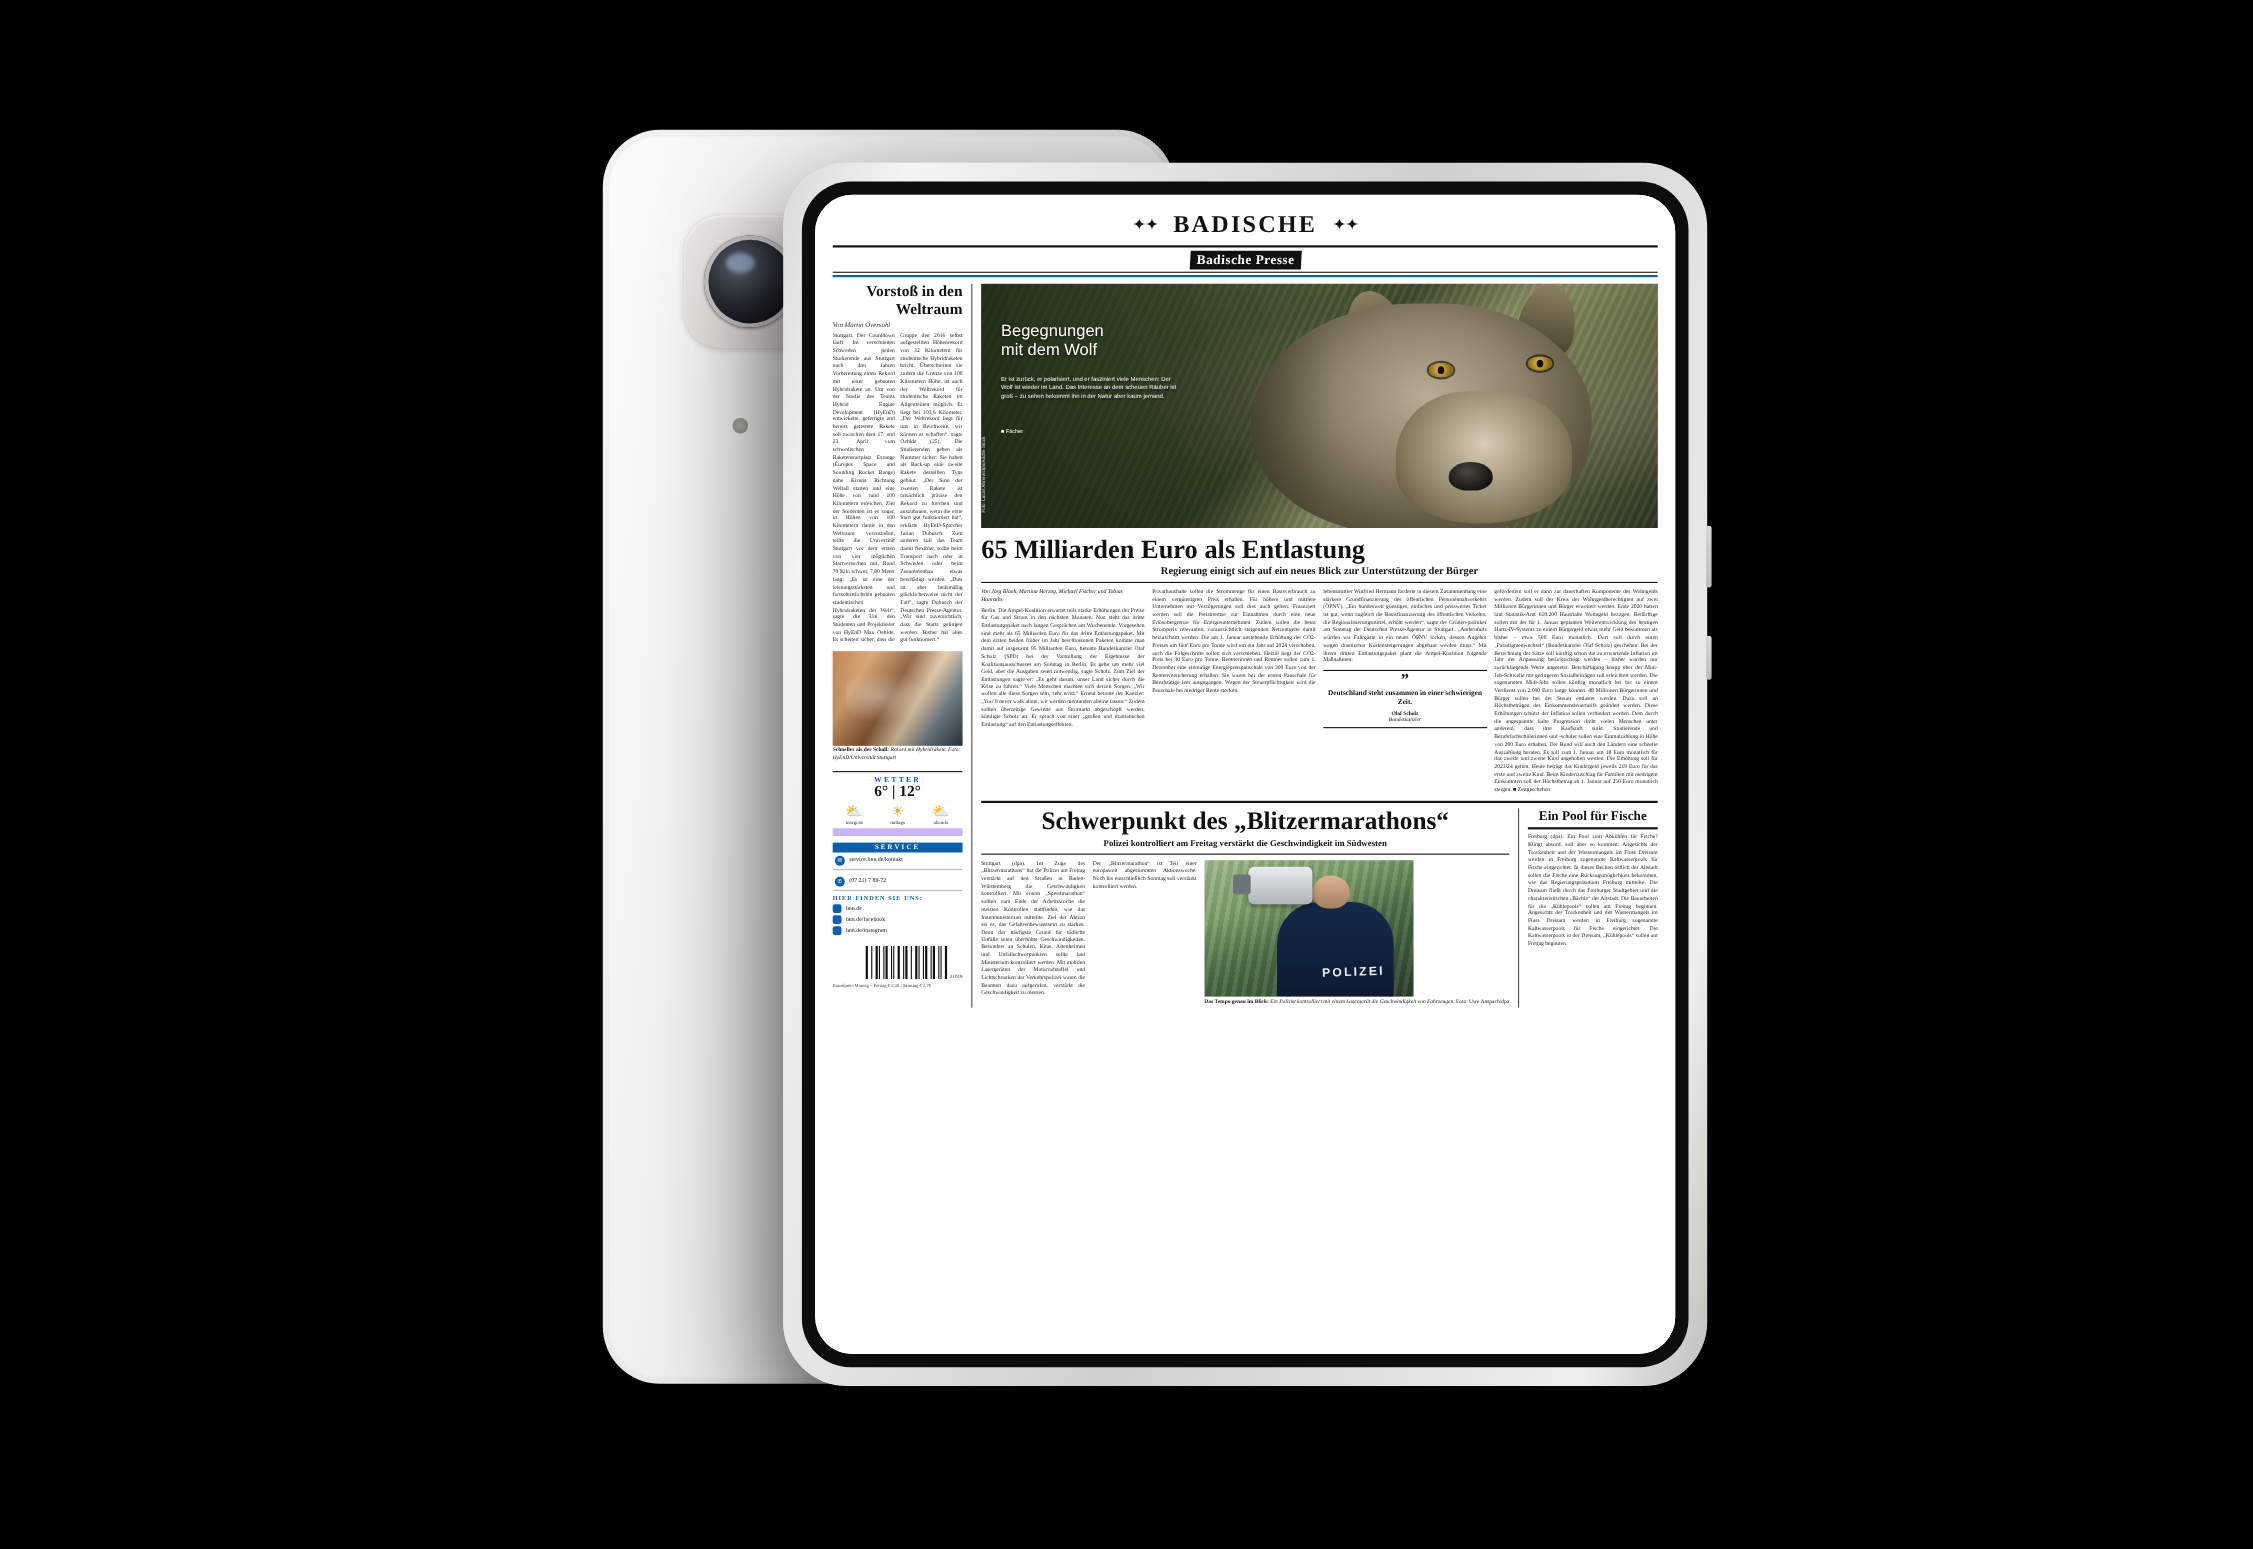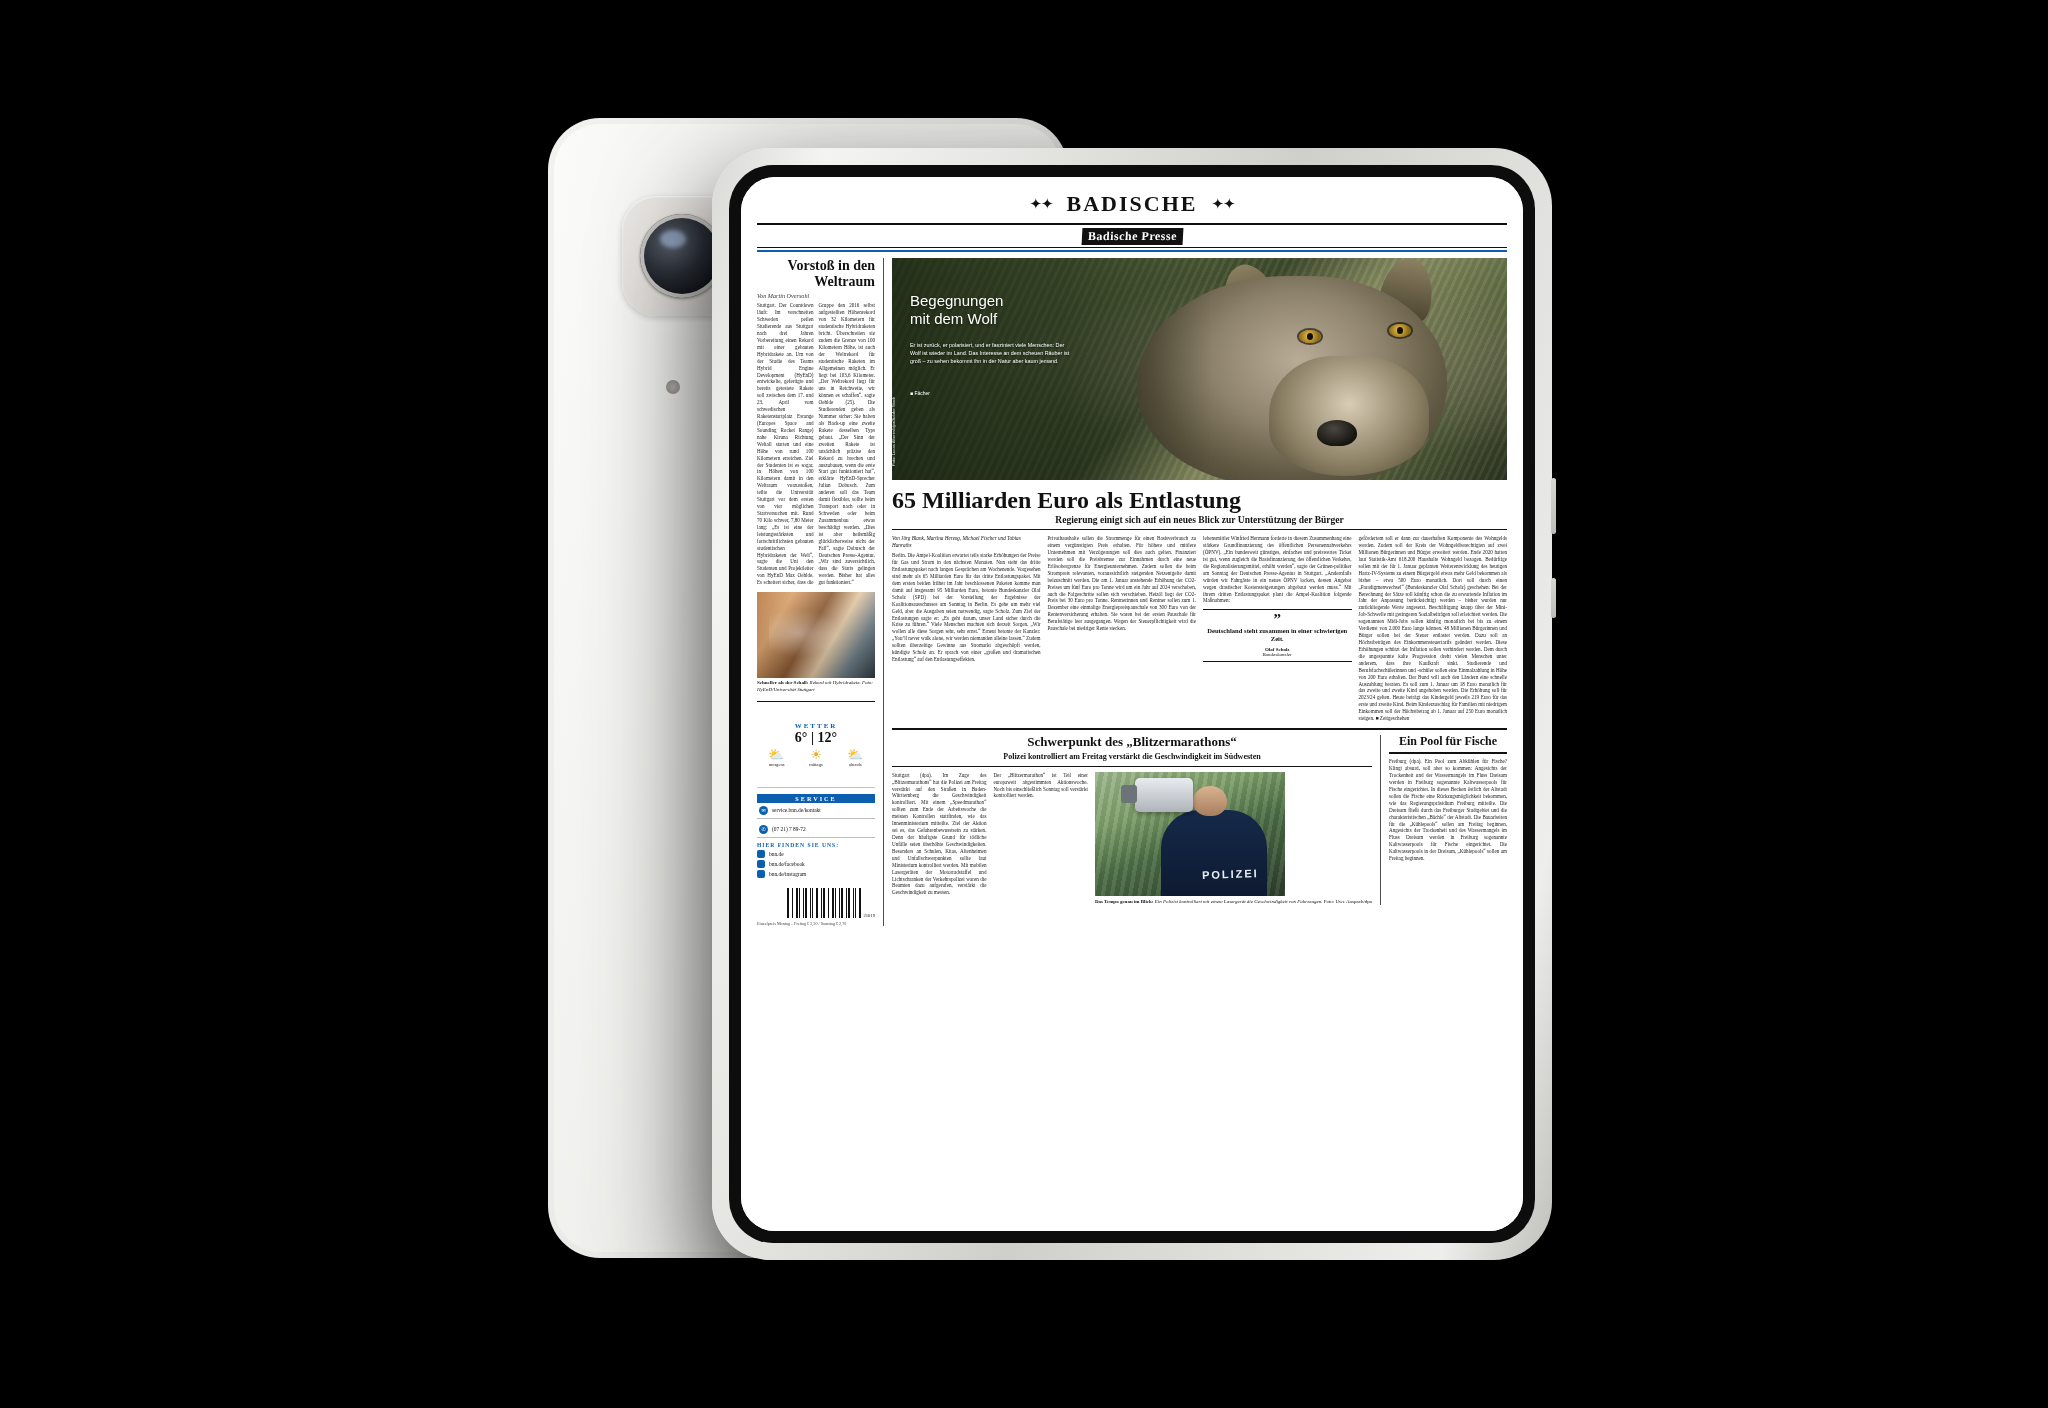--- a/index.html
+++ b/index.html
@@ -100,21 +100,21 @@
       linear-gradient(120deg,#b9763f 0%,#d9a169 22%,#8c5a33 45%,#e4c9a6 62%,#6d7d86 80%,#2f3a42 100%);
     position:relative;overflow:hidden;
   }
   .photo-small:after{
     content:"";position:absolute;left:10%;top:20%;width:62%;height:56%;
     background:radial-gradient(ellipse at 40% 50%,rgba(255,255,255,.35),rgba(255,255,255,0) 70%);
   }
   .cap-small{font-size:5px;line-height:1.3;margin-top:2px;color:#111;}
   .cap-small i{font-style:italic;}
 
-  .wetter-box{margin-top:8px;border-top:1px solid #111;border-bottom:1px solid #c4b5fd;padding:20px 0;}
+  .wetter-box{margin-top:8px;border-top:1px solid #111;border-bottom:7px solid #c4b5fd;padding:3px 0;}
   .wetter-title{font-weight:bold;font-size:7px;letter-spacing:2px;text-align:center;color:#0b5fae;}
   .wetter-temps{font-weight:bold;font-size:14px;text-align:center;line-height:1.1;}
   .wetter-icons{display:flex;justify-content:space-around;margin-top:2px;}
   .wi{text-align:center;width:33%;}
   .wi .glyph{font-size:13px;line-height:1;}
   .wi .lbl{font-size:4.6px;color:#222;margin-top:1px;}
   .sun{color:#f0a81e;}
   .cloud{color:#9fb3c2;}
 
   .service-box{margin-top:6px;}
@@ -197,21 +197,21 @@
   .pullquote{border-top:1px solid #111;border-bottom:1px solid #111;margin:5px 0;padding:4px 2px;text-align:center;}
   .pq-mark{font-size:15px;font-weight:bold;line-height:.7;}
   .pq-text{font-weight:bold;font-size:6.6px;line-height:1.3;margin-top:2px;}
   .pq-by{font-size:5px;font-style:italic;margin-top:3px;}
   .pq-by b{font-style:normal;font-weight:bold;display:block;}
 
   
   .bottom{display:flex;gap:8px;margin-top:6px;border-top:2px solid #111;padding-top:5px;}
   .bot-main{flex:1;}
   .bot-side{width:118px;flex:none;}
-  .bot-head{font-weight:bold;font-size:13px;text-align:center;line-height:1.05;}
+  .bot-head{font-weight:bold;font-size:23px;text-align:center;line-height:1.05;}
   .bot-sub{font-weight:bold;font-size:8px;text-align:center;margin:3px 0 5px;}
   .bot-cols{display:flex;gap:7px;}
   .police-photo{
     width:190px;height:124px;flex:none;position:relative;overflow:hidden;
     background:linear-gradient(160deg,#9fb98f 0%,#7ea06a 30%,#4d6f47 55%,#2c3d2a 100%);
   }
   .police-photo .veg{position:absolute;inset:0;
     background:repeating-linear-gradient(100deg,rgba(255,255,255,.07) 0 4px,rgba(0,0,0,.08) 4px 9px);}
   .police-body{position:absolute;right:18px;bottom:0;width:106px;height:86px;border-radius:38px 38px 0 0;
     background:linear-gradient(180deg,#16294a,#0d1a31);}

